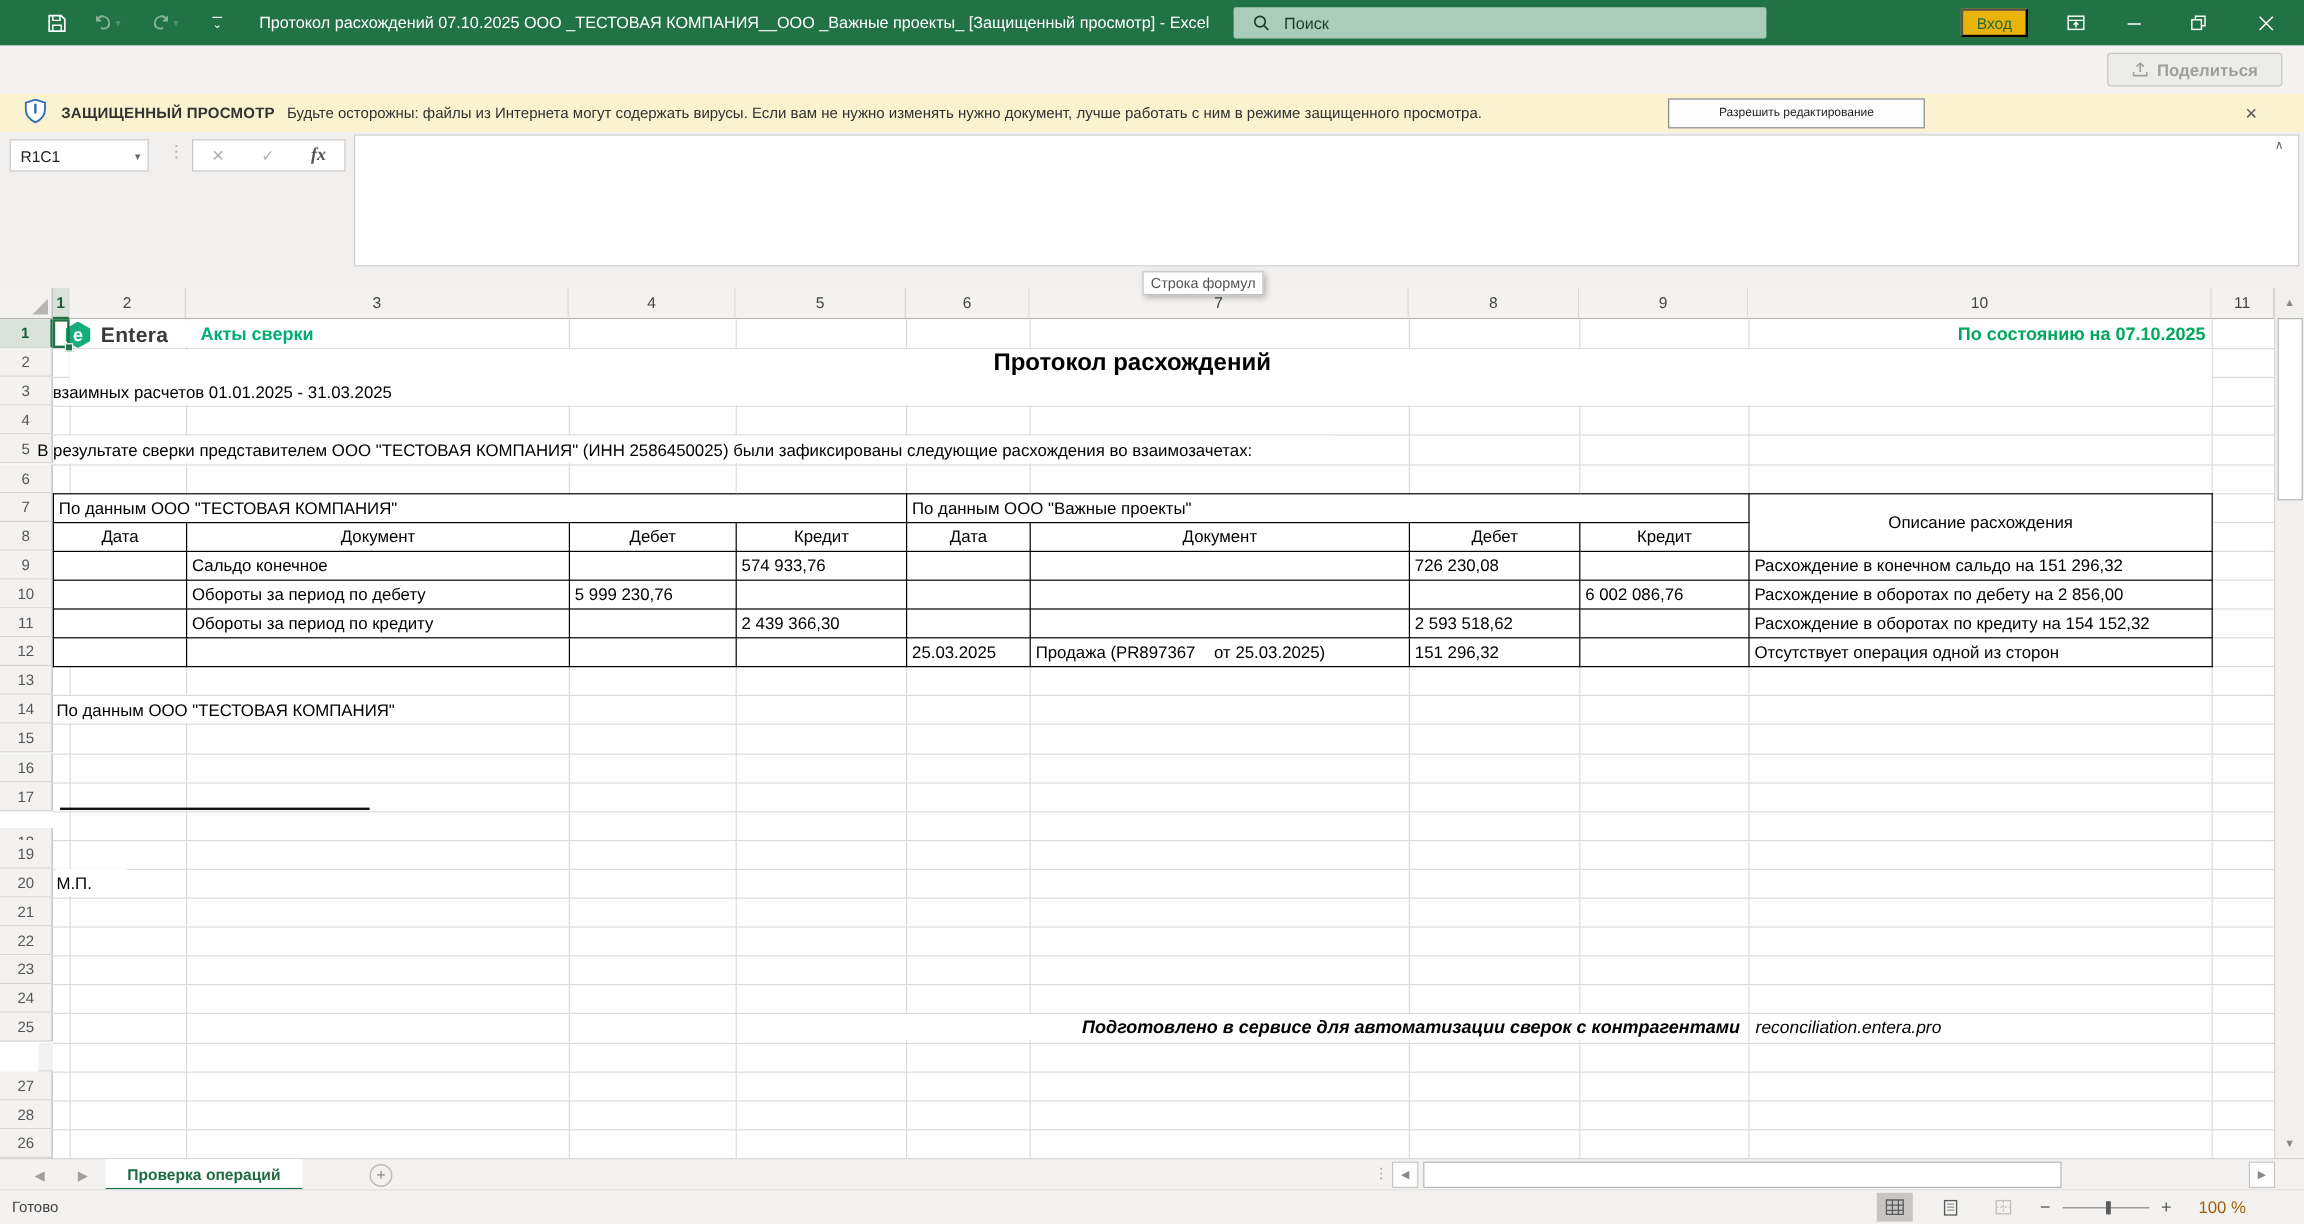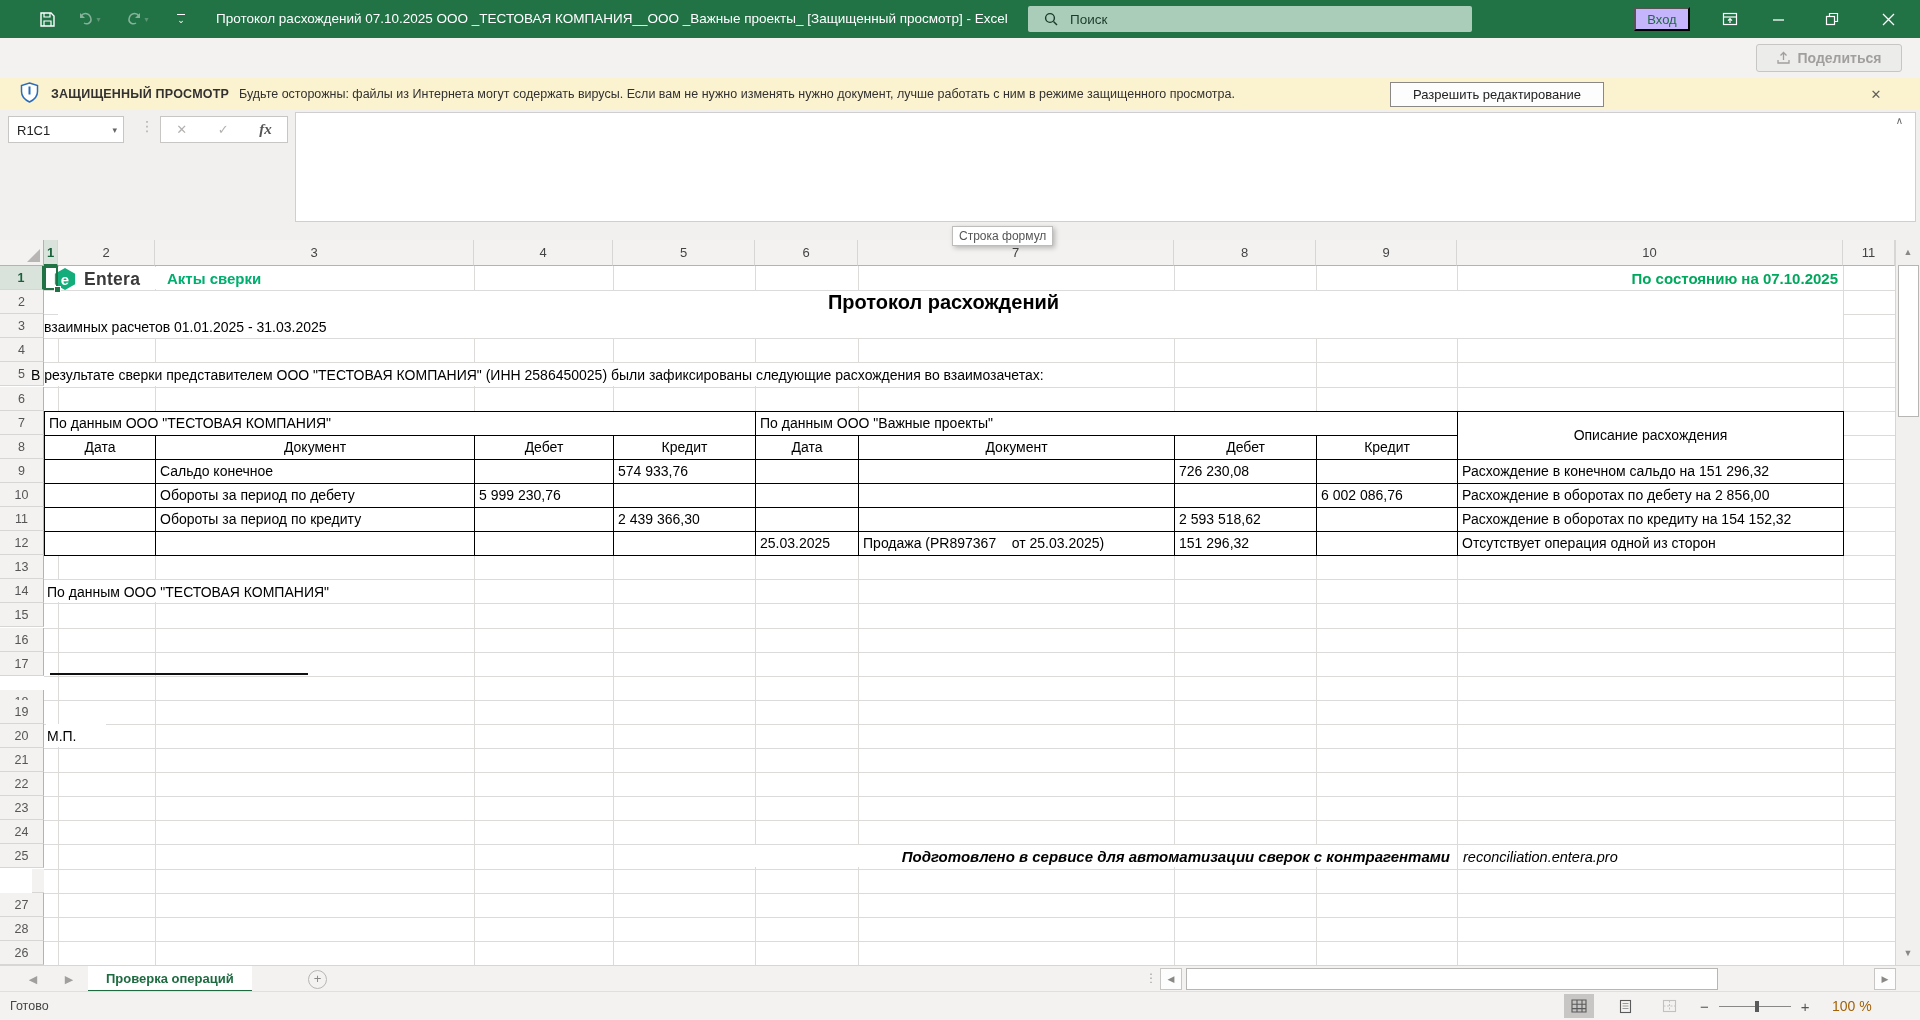--- a/index.html
+++ b/index.html
@@ -8,35 +8,35 @@
 
   
   .titlebar{position:absolute;top:0;left:0;width:1920px;height:38px;background:#217346;color:#fff}
   .qat{position:absolute;top:0;left:0;height:38px}
   .qat .qicon{position:absolute;top:0;height:38px;width:34px;display:flex;align-items:center;justify-content:center}
   .dim{opacity:.45}
   .tiny-caret{font-size:8px;opacity:.55;margin-left:1px}
   .tb-title{position:absolute;left:216px;top:0;height:38px;line-height:38px;font-size:13.5px;white-space:nowrap;color:#fff}
   .searchbox{position:absolute;left:1028px;top:6px;width:444px;height:26px;background:#a9cdb9;border-radius:2px;display:flex;align-items:center;color:#1c3a2a;font-size:13.5px;cursor:text}
   .searchbox svg{margin:0 12px 0 16px}
-  .signin{position:absolute;left:1634px;top:7px;width:56px;height:24px;background:#c4b5fd;color:#1e6b41;font-size:13px;display:flex;align-items:center;justify-content:center}
+  .signin{position:absolute;left:1634px;top:7px;width:56px;height:24px;background:#eab308;color:#1e6b41;font-size:13px;display:flex;align-items:center;justify-content:center}
   .winbtn{position:absolute;top:0;width:44px;height:38px;display:flex;align-items:center;justify-content:center}
 
   
   .ribbonrow{position:absolute;top:38px;left:0;width:1920px;height:40px;background:#f3f2f1}
   .rtabs{position:absolute;left:6px;top:0;height:40px;display:flex}
   .rtab{padding:0 14px;font-size:14.5px;color:#323130;height:40px;line-height:40px;white-space:nowrap;cursor:pointer}
   .sharebtn{position:absolute;left:1756px;top:6px;width:146px;height:28px;background:#ececeb;border:1px solid #c8c6c4;border-radius:3px;color:#a19f9d;font-size:14px;font-weight:bold;display:flex;align-items:center;justify-content:center;gap:6px}
 
   
   .banner{position:absolute;top:78px;left:0;width:1920px;height:32px;background:#fbf3cf;display:flex;align-items:center;font-size:12.5px;color:#323130}
   .banner .shield{margin:0 12px 0 20px}
   .banner b{font-size:12.5px;letter-spacing:.2px;margin-right:10px;white-space:nowrap}
   .banner .msg{white-space:nowrap}
-  .enable-btn{position:absolute;left:1390px;top:4px;width:214px;height:25px;background:#fdfdfd;border:1px solid #8a8886;font-size:13px;color:#222;display:flex;align-items:center;justify-content:center}
+  .enable-btn{position:absolute;left:1390px;top:4px;width:214px;height:25px;background:#fdfdfd;border:1px solid #8a8886;font-size:10px;color:#222;display:flex;align-items:center;justify-content:center}
   .banner-close{position:absolute;left:1858px;top:0;width:36px;height:32px;display:flex;align-items:center;justify-content:center;color:#605e5c;font-size:13px;cursor:pointer}
 
   
   .formula-region{position:absolute;top:110px;left:0;width:1920px;height:130px;background:#f1f0ef}
   .namebox{position:absolute;left:8px;top:6px;width:116px;height:27px;background:#fff;border:1px solid #c8c6c4;font-size:13px;color:#222;line-height:27px;padding-left:8px;box-sizing:border-box}
   .nb-arrow{position:absolute;right:6px;top:0;font-size:9px;color:#666;line-height:27px}
   .fr-dots{position:absolute;left:140px;top:8px;color:#b0aeac;font-size:14px;letter-spacing:0}
   .fxgroup{position:absolute;left:160px;top:6px;width:128px;height:27px;background:#fff;border:1px solid #c8c6c4;display:flex;align-items:center;justify-content:space-around;box-sizing:border-box}
   .fxgroup .gb{color:#b3b1af;font-size:13px}
   .fxgroup .fx{color:#555;font-style:italic;font-family:"Liberation Serif",serif;font-size:15px;font-weight:bold}

